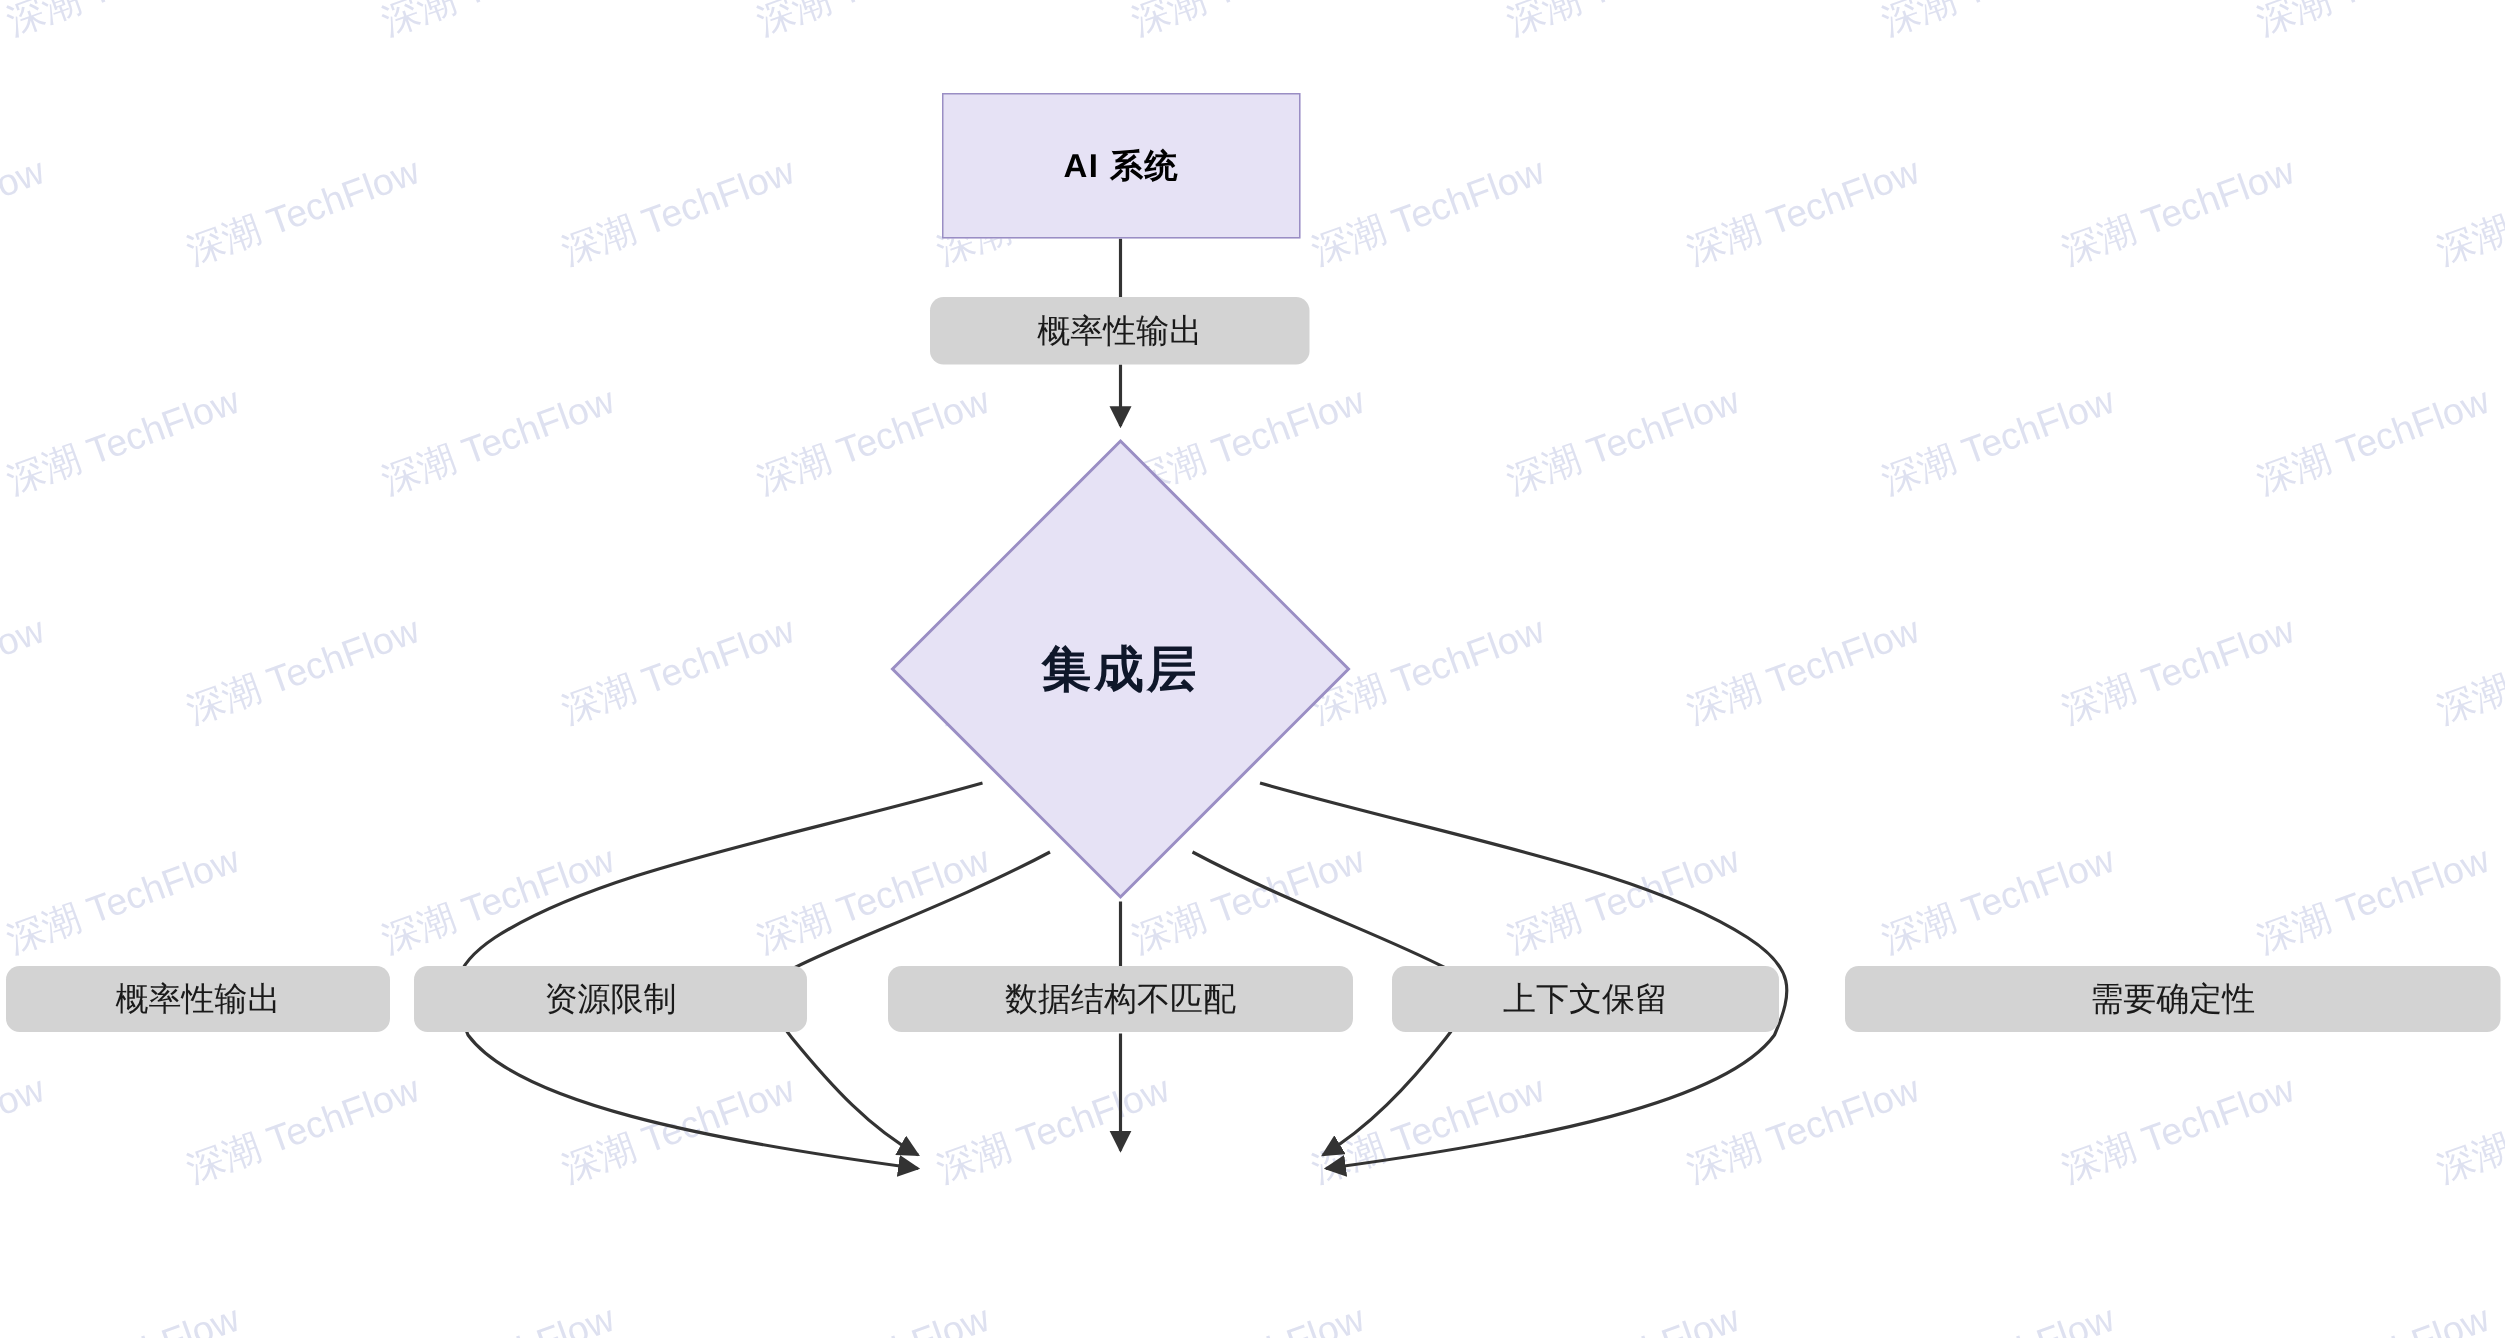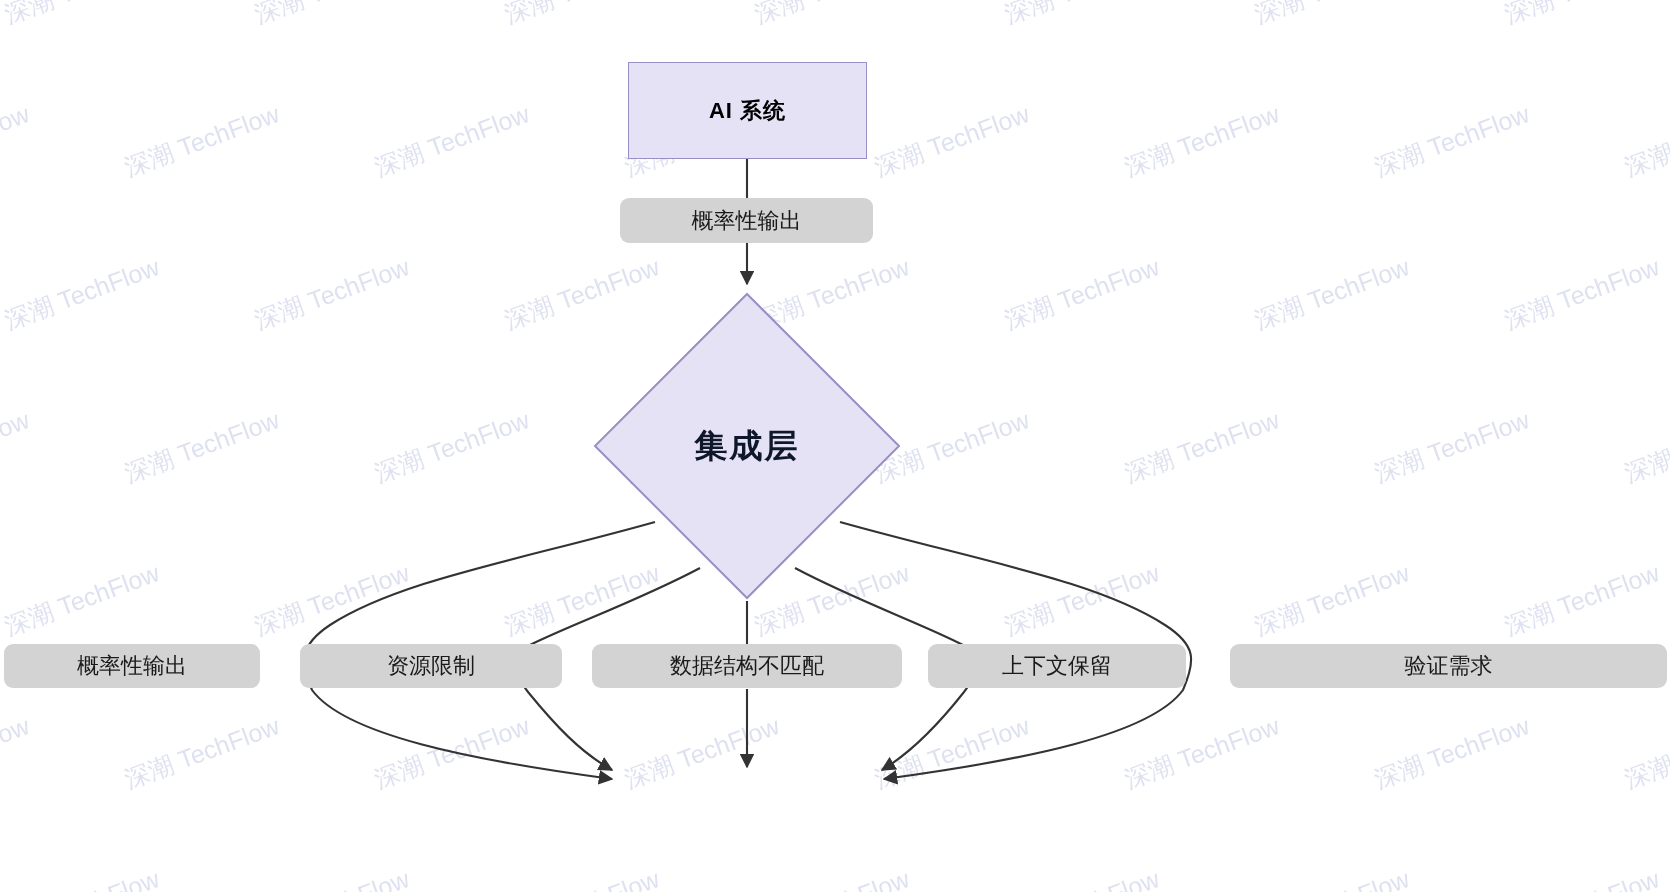--- a/index.html
+++ b/index.html
@@ -65,21 +65,21 @@
     border-radius:9px;
     display:flex;align-items:center;justify-content:center;
     color:#1a1a1a;
     font-size:22px;
     height:44px;
     box-sizing:border-box;
     white-space:nowrap;
   }
   #lbl-prob{left:620px;top:198px;width:253px;height:45px;}
   #lbl-determinism{left:4px;top:644px;width:256px;}
-  #lbl-resource{left:300px;top:644px;width:262px;}
+  #lbl-resource{left:276px;top:644px;width:262px;}
   #lbl-mismatch{left:592px;top:644px;width:310px;}
   #lbl-context{left:928px;top:644px;width:258px;}
   #lbl-verify{left:1230px;top:644px;width:437px;}
 </style>
 </head>
 <body>
 
 <div id="stage">
 
   <div id="watermark">
@@ -191,16 +191,16 @@
 
   <div class="pill" id="lbl-context">
     <span>上下文保留</span>
   </div>
 
   <div class="pill" id="lbl-mismatch">
     <span>数据结构不匹配</span>
   </div>
 
   <div class="pill" id="lbl-verify">
-    <span>验证需求</span>
+    <span>需要确定性</span>
   </div>
 
 </div>
 
 </body></html>

